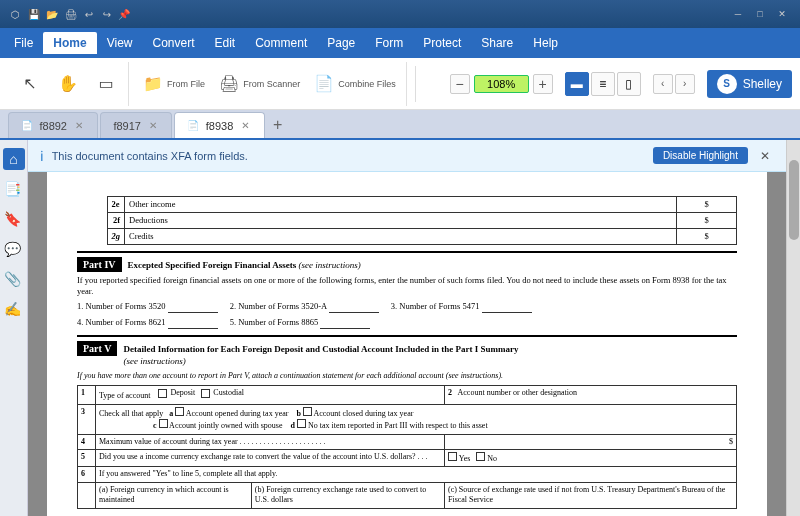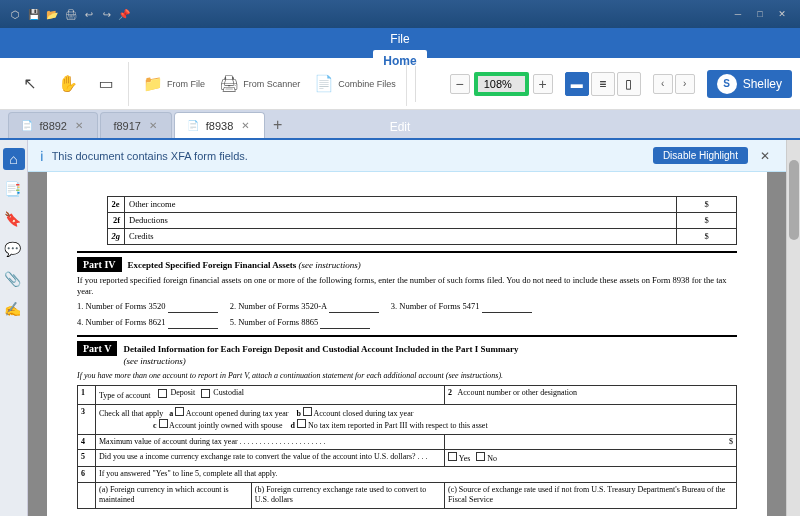--- a/index.html
+++ b/index.html
@@ -24,21 +24,20 @@
     .title-bar-right { display: flex; gap: 2px; }
     .win-btn { width: 20px; height: 14px; display: flex; align-items: center; justify-content: center; font-size: 9px; color: #ccc; cursor: pointer; }
 
     
     .menu-bar {
       background: #2a6bbf;
       height: 30px;
       display: flex;
       align-items: center;
       padding: 0 4px;
-      flex-direction: column;
     }
     .menu-item {
       color: white;
       padding: 4px 10px;
       cursor: pointer;
       font-size: 12px;
       border-radius: 2px;
     }
     .menu-item.active { background: white; color: #2a6bbf; font-weight: 600; border-radius: 2px 2px 0 0; }
 
@@ -91,27 +90,27 @@
     }
     .zoom-btn {
       width: 20px; height: 20px;
       border: 1px solid #ccc;
       border-radius: 2px;
       display: flex; align-items: center; justify-content: center;
       cursor: pointer; font-size: 14px; color: #555;
       background: #fafafa;
     }
     .zoom-display {
-      border: 4px solid #22c55e;
+      border: 1px solid #22c55e;
       border-radius: 2px;
       padding: 2px 6px;
       font-size: 11px;
-      background: #e5e5e5;
+      background: #bef264;
       min-width: 55px;
-      text-align: left;
+      text-align: center;
     }
 
     
     .view-btns { display: flex; gap: 2px; margin-left: 8px; }
     .view-btn {
       width: 24px; height: 24px;
       border: 1px solid #ccc;
       border-radius: 2px;
       display: flex; align-items: center; justify-content: center;
       cursor: pointer; font-size: 12px; background: #fafafa;
@@ -324,21 +323,21 @@
 <div class="menu-bar">
   <div class="menu-item">File</div>
   <div class="menu-item active">Home</div>
   <div class="menu-item">View</div>
   <div class="menu-item">Convert</div>
   <div class="menu-item">Edit</div>
   <div class="menu-item">Comment</div>
   <div class="menu-item">Page</div>
   <div class="menu-item">Form</div>
   <div class="menu-item">Protect</div>
-  <div class="menu-item">Assets</div>
+  <div class="menu-item">Share</div>
   <div class="menu-item">Help</div>
 </div>
 
 <div class="toolbar">
   <div class="toolbar-group">
     <div class="tool-btn">
       <span class="btn-icon">↖</span>
     </div>
     <div class="tool-btn">
       <span class="btn-icon">✋</span>

